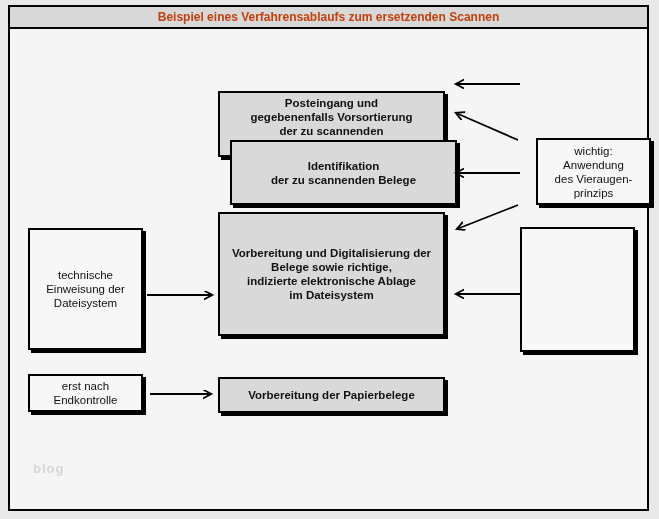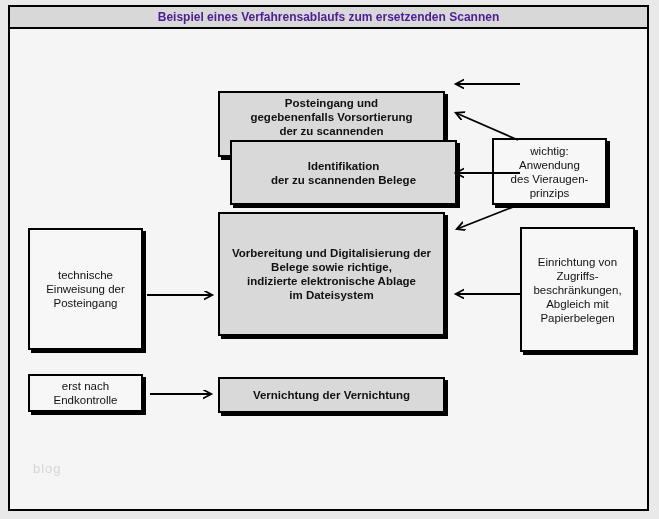--- a/index.html
+++ b/index.html
@@ -17,21 +17,21 @@
     position:absolute;left:8px;top:5px;width:641px;height:506px;
     box-sizing:border-box;
     border:2px solid var(--c-border,#000);
     background:var(--c-canvas,#f5f5f5);
   }
   #titlebar{
     position:absolute;left:0;top:0;right:0;height:20px;
     background:var(--c-bar_gray,#d8d8d8);
     border-bottom:2px solid var(--c-border,#000);
     display:flex;align-items:center;justify-content:center;
-    font-weight:bold;font-size:12px;color:#4c1d95;
+    font-weight:bold;font-size:12px;color:#c2410c;
   }
   .box{
     position:absolute;box-sizing:border-box;
     border:2px solid var(--c-border,#000);
     box-shadow:3px 3px 0 var(--c-border,#000);
     display:flex;flex-direction:column;align-items:center;justify-content:center;
     text-align:center;
     font-size:11.5px;line-height:14px;color:#111;
     white-space:pre-line;
     padding:2px 4px;
@@ -39,33 +39,33 @@
   .gray{background:var(--c-box_gray,#d9d9d9);font-weight:bold;}
   .white{background:var(--c-note_bg,#f7f7f7);font-weight:normal;}
   
   #box-c1{left:218px;top:51px;width:227px;height:66px;margin-top:40px;}
   #box-c2{left:230px;top:140px;width:227px;height:65px;}
   #box-c3{left:218px;top:212px;width:227px;height:124px;}
   #box-c4{left:218px;top:377px;width:227px;height:36px;}
   #box-c5{left:218px;top:433px;width:227px;height:50px;}
   
   #box-r1{left:520px;top:51px;width:115px;height:65px;}
-  #box-r2{left:492px;top:138px;width:115px;height:67px;}
+  #box-r2{left:536px;top:138px;width:115px;height:67px;}
   #box-r3{left:520px;top:227px;width:115px;height:125px;}
   #box-r3 .para + .para{margin-top:5px;}
   
   #box-l1{left:28px;top:228px;width:115px;height:122px;}
   #box-l2{left:28px;top:374px;width:115px;height:38px;text-align:center;}
   #arrows-svg{
     position:absolute;left:0;top:0;width:659px;height:519px;
     pointer-events:none;
   }
   #watermark{
     position:absolute;left:33px;top:461px;
-    font-size:13px;font-weight:normal;
+    font-size:13px;font-weight:bold;
     color:var(--c-watermark,#d5d5d5);
     letter-spacing:1px;
   }
 </style>
 </head>
 <body>
 
 <div id="stage">
 
   <div id="frame">
@@ -77,37 +77,32 @@
   <div class="box gray" id="box-c1">Posteingang und
 gegebenenfalls Vorsortierung
 der zu scannenden
 Papierdokumente</div>
   <div class="box gray" id="box-c2">Identifikation
 der zu scannenden Belege</div>
   <div class="box gray" id="box-c3">Vorbereitung und Digitalisierung der
 Belege sowie richtige,
 indizierte elektronische Ablage
 im Dateisystem</div>
-  <div class="box gray" id="box-c4">Vernichtung der Vernichtung</div>
+  <div class="box gray" id="box-c4">Vorbereitung der Papierbelege</div>
 
   <div class="box white" id="box-r2">wichtig:
 Anwendung
 des Vieraugen-
 prinzips</div>
   <div class="box white" id="box-r3">
-    <div class="para">Einrichtung von
-Zugriffs-
-beschränkungen,
-Abgleich mit
-Papierbelegen</div>
   </div>
 
   <div class="box white" id="box-l1">technische
 Einweisung der
-Posteingang</div>
+Dateisystem</div>
   <div class="box white" id="box-l2">erst nach
 Endkontrolle</div>
 
   <div id="watermark">blog</div>
 
   <svg id="arrows-svg" viewBox="0 0 659 519" xmlns="http://www.w3.org/2000/svg">
     <defs>
       <marker id="ah" markerWidth="12" markerHeight="12" refX="8.2" refY="4.5" orient="auto" markerUnits="userSpaceOnUse">
         <path d="M0,0 L8.5,4.5 L0,9" fill="none" stroke="#000" stroke-width="1.8"></path>
       </marker>

